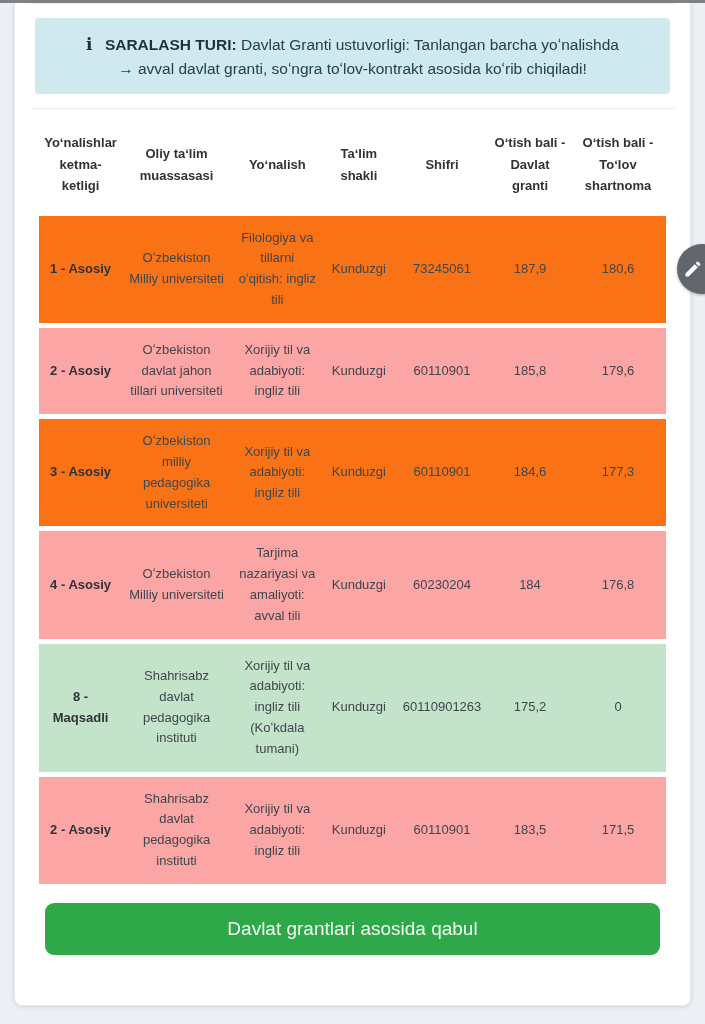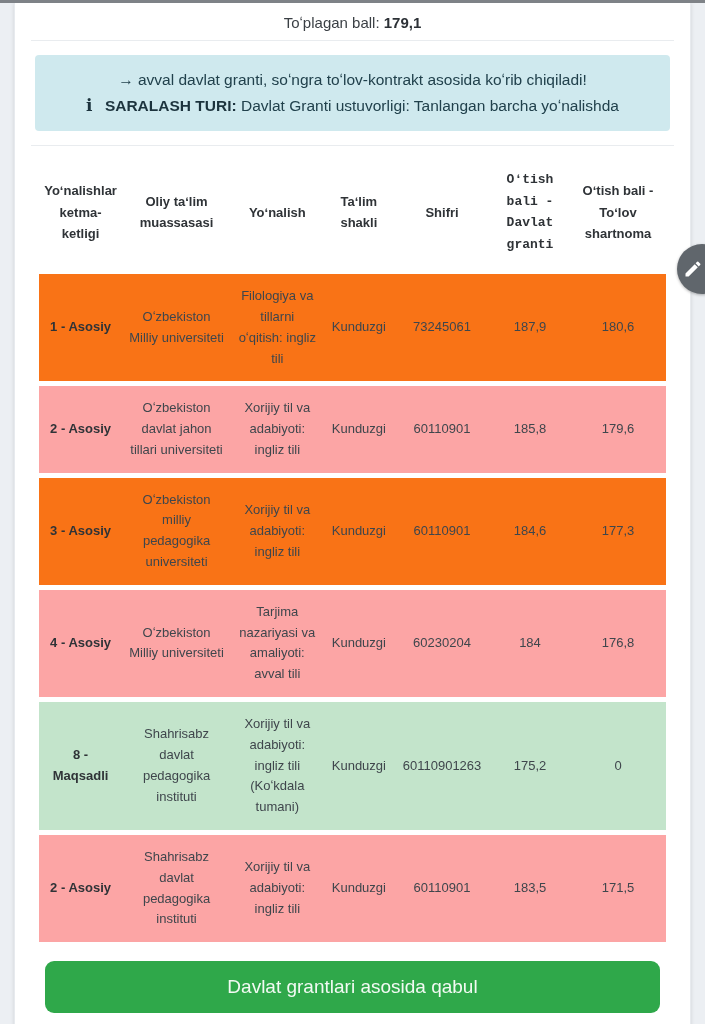--- a/index.html
+++ b/index.html
@@ -76,21 +76,21 @@
   td {
     font-size: 13px;
     color: #3f464c;
     text-align: center;
     vertical-align: middle;
     padding: 12px 6px;
     line-height: 1.6;
   }
   td.seq { font-weight: 700; color: #2f3337; }
   .c1 { width: 13%; } .c2 { width: 17%; } .c3 { width: 14.5%; }
-  .c4 { width: 11%; } .c5 { width: 15%; } .c6 { width: 12.5%; font-family: Liberation Mono, monospace; } .c7 { width: 15%; }
+  .c4 { width: 11%; } .c5 { width: 15%; } .c6 { width: 12.5%; } .c7 { width: 15%; }
   tr.stripe-gray td { background: #f97316; }
   tr.stripe-white td { background: #fca5a5; }
   tr.stripe-green td { background: #c3e4cb; }
 
   
   .btn-row { padding: 14px 30px 6px 30px; }
   .submit-btn {
     display: block;
     width: 100%;
     background: #2fa84a;
@@ -122,33 +122,29 @@
   }
   .edit-fab svg { width: 20px; height: 20px; margin-right: 18px; }
 </style>
 </head>
 <body>
 
 <div class="top-strip"></div>
 
 <div class="card">
 
-  <div class="score-line">
-    <span>Toʻplagan ball:</span>
-    <b>179,1</b>
-  </div>
   <hr class="divider">
 
   <div class="banner">
-    <div>→ avval davlat granti, soʻngra toʻlov-kontrakt asosida koʻrib chiqiladi!</div>
     <div>
       <span class="info-i">i</span>
       <b>SARALASH TURI:</b>
       <span>Davlat Granti ustuvorligi: Tanlangan barcha yoʻnalishda</span>
     </div>
+    <div>→ avval davlat granti, soʻngra toʻlov-kontrakt asosida koʻrib chiqiladi!</div>
   </div>
 
   <hr class="divider">
 
   <div class="table-wrap">
     <table>
       <thead>
         <tr>
           <th class="c1">Yoʻnalishlar ketma-ketligi</th>
           <th class="c2">Oliy taʻlim muassasasi</th>

